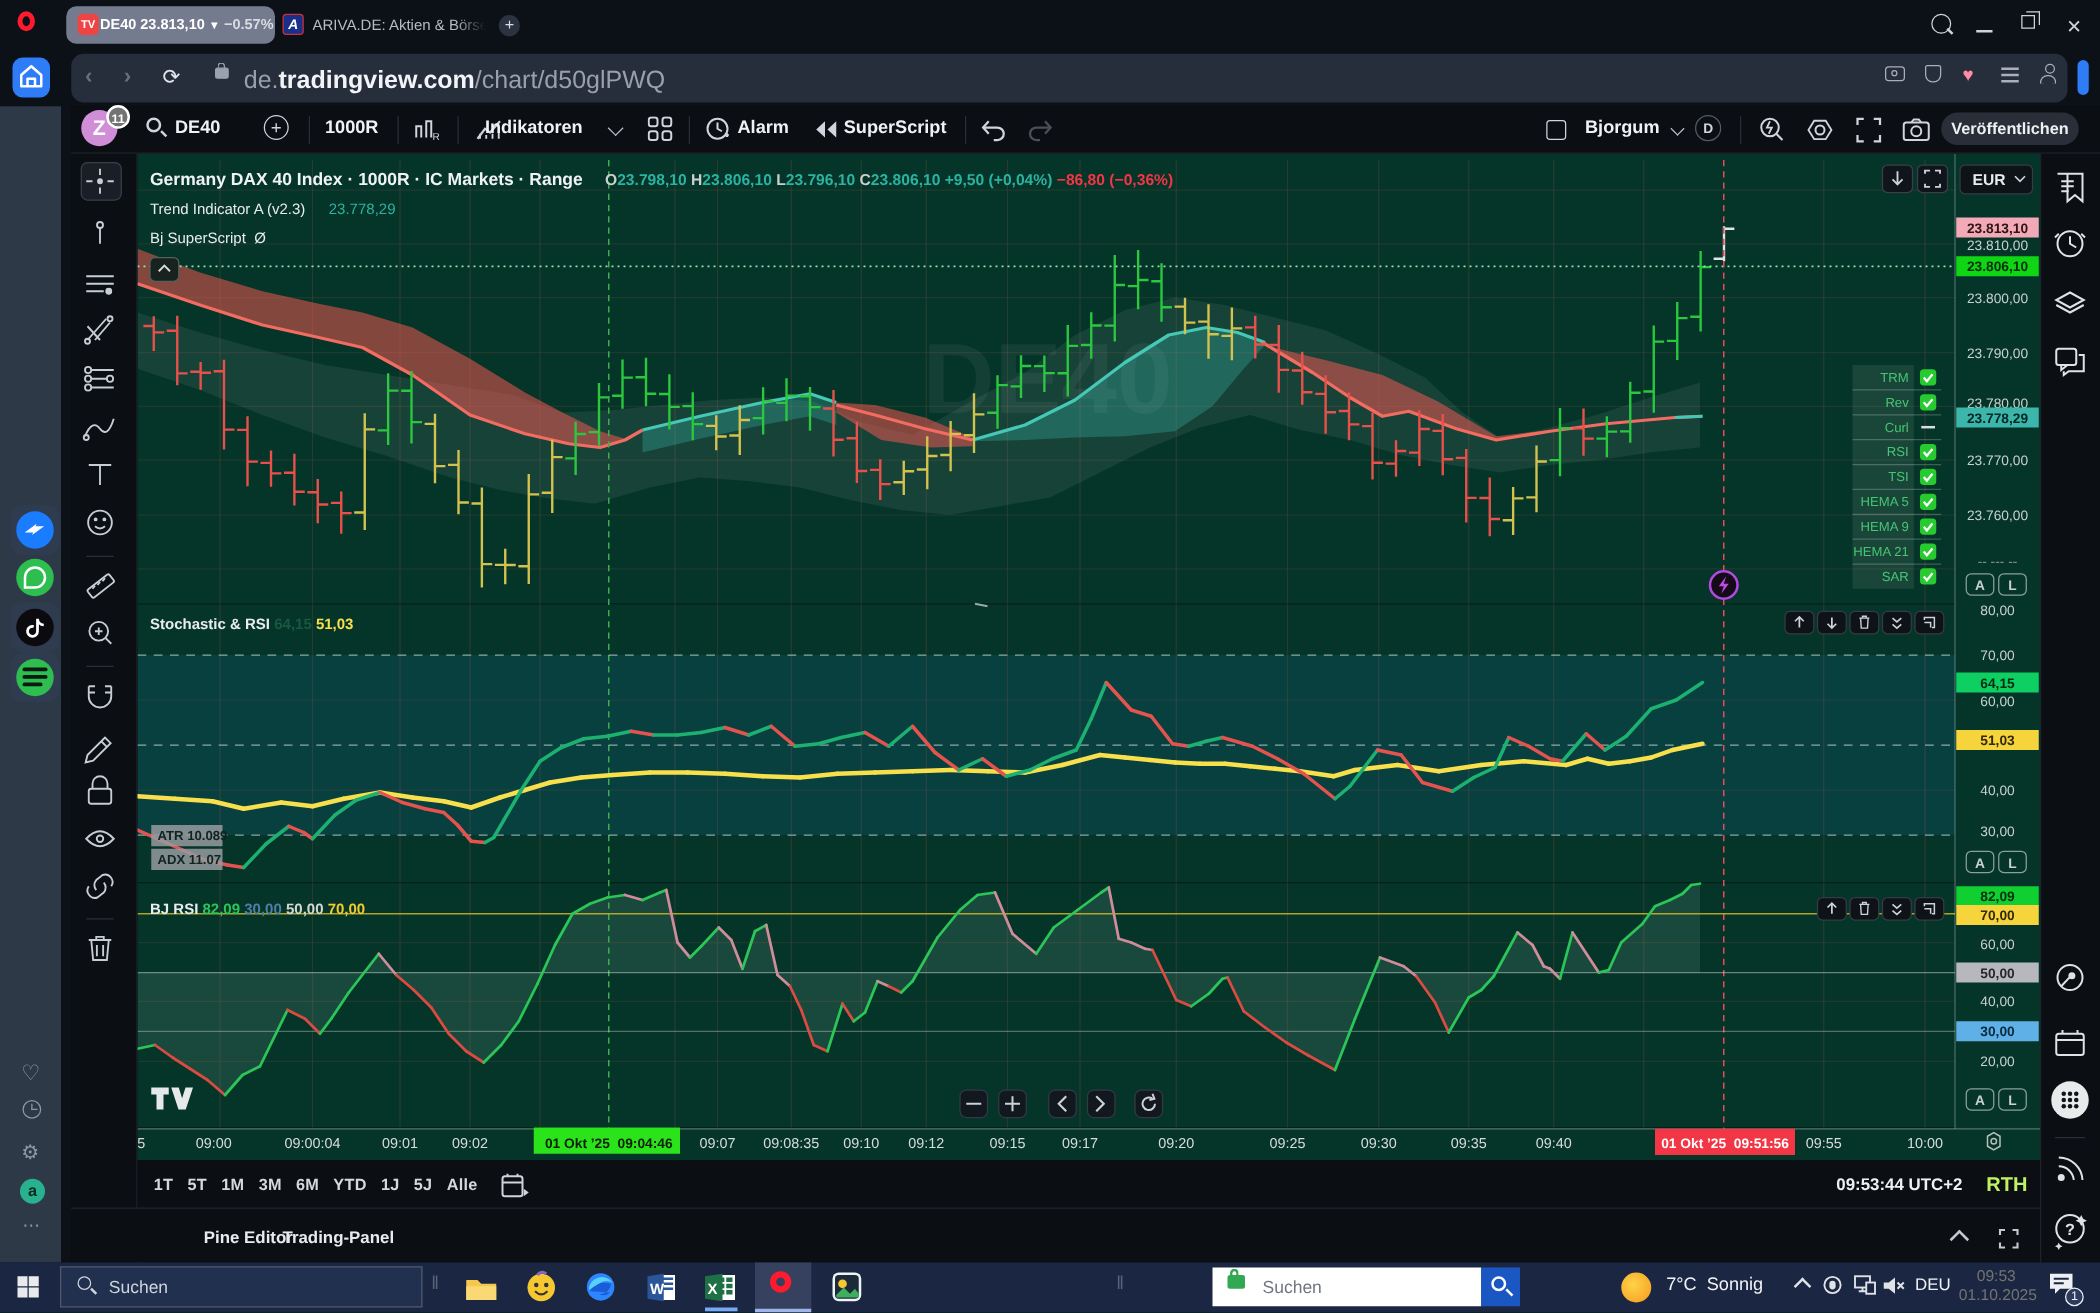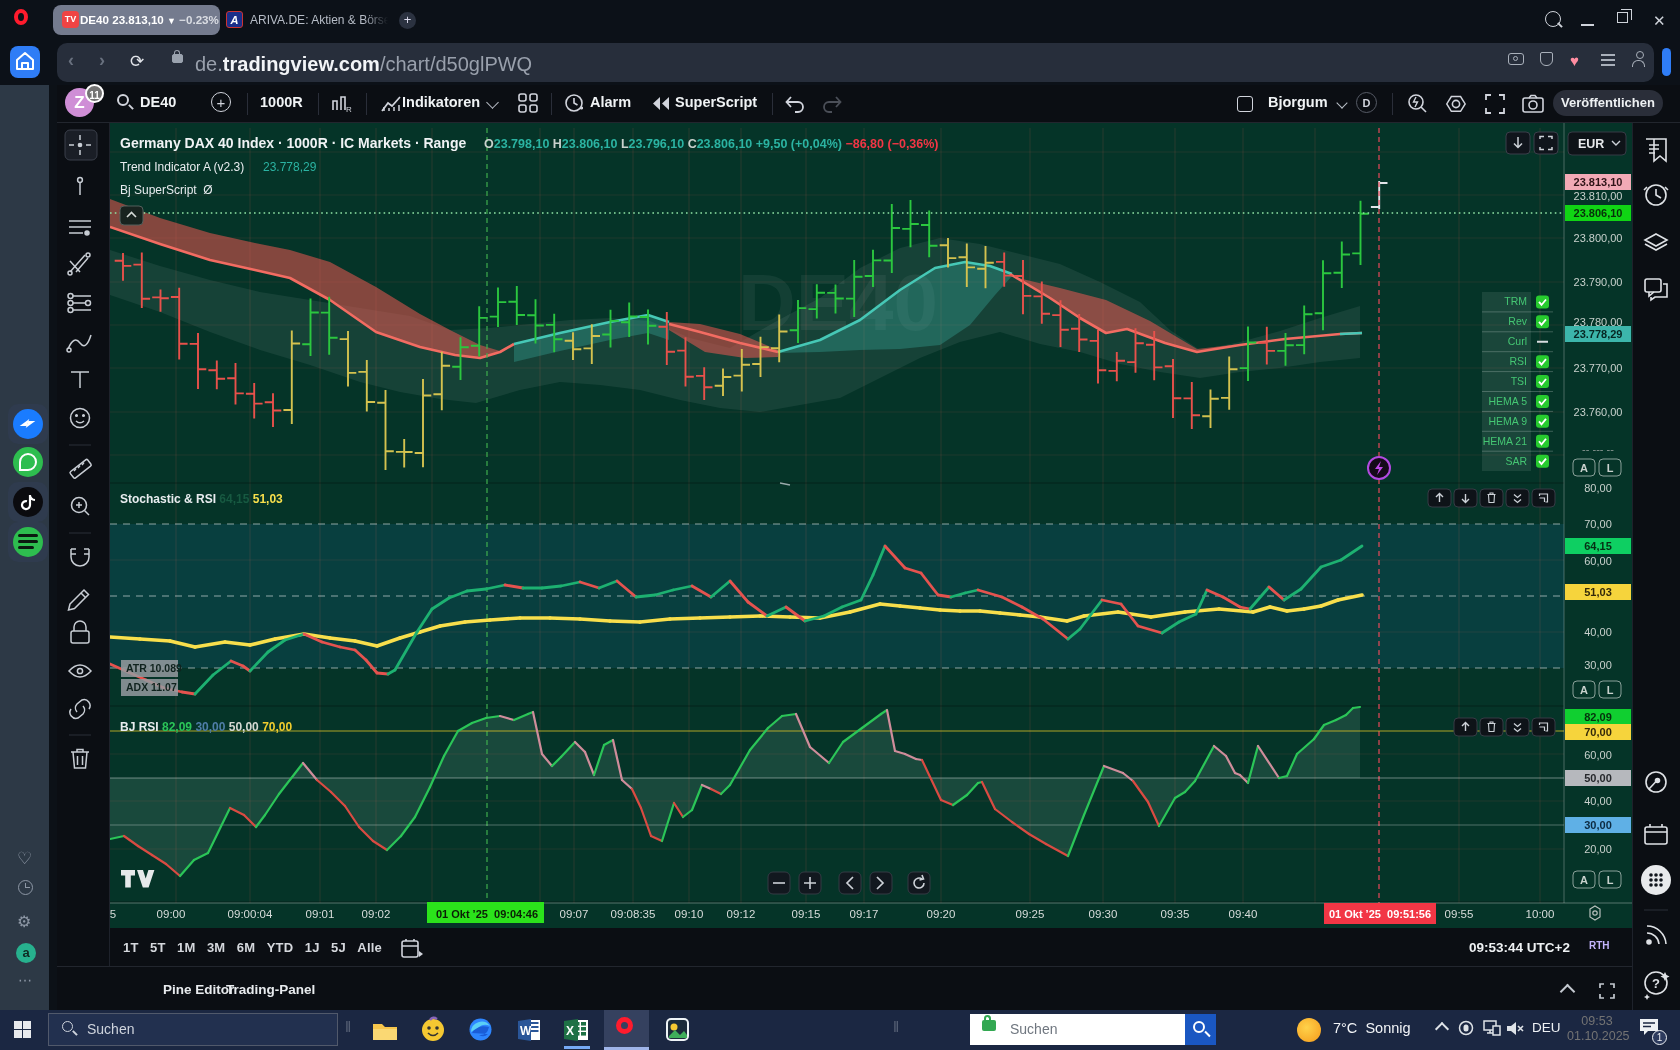--- a/index.html
+++ b/index.html
@@ -3,21 +3,21 @@
 * { margin:0; padding:0; box-sizing:border-box; }
 body { font-family:"Liberation Sans", sans-serif; width:1680px; height:1050px; overflow:hidden; background:#0b0f16; position:relative; }
 .abs { position:absolute; }
 </style></head>
 <body>
 
 <div class="abs" style="left:0;top:0;width:1680px;height:40px;background:#0c1118;"></div>
 <div class="abs" style="left:14px;top:9px;width:14px;height:16px;border-radius:50%;border:4.6px solid #ff1b2d;"></div>
 <div class="abs" style="left:53px;top:5px;width:167px;height:30px;background:#747b8e;border-radius:8px;"></div>
 <div class="abs" style="left:62px;top:11px;width:17px;height:17px;background:#ef4444;border-radius:4px;color:#fff;font-size:9px;font-weight:bold;text-align:center;line-height:17px;">TV</div>
-<div class="abs" style="left:80px;top:13px;color:#ffffff;font-size:11.6px;font-weight:bold;white-space:nowrap;">DE40 23.813,10 <span style="font-size:9px;">▼</span> <span style="color:#dadde3;">−0.23%</span></div>
+<div class="abs" style="left:80px;top:13px;color:#ffffff;font-size:11.6px;font-weight:bold;white-space:nowrap;">DE40 23.813,10 <span style="font-size:9px;">▼</span> <span style="color:#dadde3;">−0.57%</span></div>
 <div class="abs" style="left:226px;top:11px;width:17px;height:17px;background:#1b2f8a;border:1px solid #c33;border-radius:3px;color:#fff;font-size:11px;font-weight:bold;font-style:italic;text-align:center;line-height:16px;">A</div>
 <div class="abs" style="left:250px;top:13px;color:#b6bcc6;font-size:12px;white-space:nowrap;width:138px;overflow:hidden;">ARIVA.DE: Aktien &amp; Börse<span style="position:absolute;right:0;top:0;width:24px;height:16px;background:linear-gradient(90deg,rgba(12,17,24,0),#0c1118);"></span></div>
 <div class="abs" style="left:399px;top:12px;width:17px;height:17px;background:#2b3240;border-radius:50%;color:#dde;font-size:13px;text-align:center;line-height:16px;">+</div>
 <div class="abs" style="left:1545px;top:11px;width:16px;height:16px;border:1.8px solid #cfd3da;border-radius:50%;"></div>
 <div class="abs" style="left:1557px;top:24px;width:6px;height:1.8px;background:#cfd3da;transform:rotate(45deg);"></div>
 <div class="abs" style="left:1581px;top:24px;width:13px;height:2px;background:#cfd3da;"></div>
 <div class="abs" style="left:1617px;top:12px;width:11px;height:11px;border:1.6px solid #cfd3da;"></div>
 <div class="abs" style="left:1621px;top:9px;width:11px;height:11px;border-top:1.6px solid #cfd3da;border-right:1.6px solid #cfd3da;"></div>
 <div class="abs" style="left:1653px;top:12px;color:#cfd3da;font-size:15px;">✕</div>
 
@@ -85,21 +85,21 @@
 <svg width="22" height="20">
       <path d="M2 16 V7 h4 v9 M10 16 V3 h4 v13" fill="none" stroke="#d1d4dc" stroke-width="1.6"></path>
       <text x="15" y="18" fill="#d1d4dc" font-size="8">R</text>
     </svg></div>
 <div class="abs" style="left:366px;top:93px;width:1px;height:22px;background:#2a2e39;"></div>
 <div class="abs" style="left:380px;top:93px;width:22px;height:20px;">
 <svg width="24" height="22">
       <path d="M2 18 L8 10 L12 13 L20 4" stroke="#d1d4dc" stroke-width="1.7" fill="none"></path>
       <path d="M4 18 v-4 M9 18 v-3 M14 18 v-4 M19 18 v-6" stroke="#d1d4dc" stroke-width="1.5"></path>
     </svg></div>
-<div class="abs" style="left:402px;top:94px;color:#f0f3f5;font-size:14.5px;font-weight:bold;">Indikatoren</div>
+<div class="abs" style="left:388px;top:94px;color:#f0f3f5;font-size:14.5px;font-weight:bold;">Indikatoren</div>
 <div class="abs" style="left:488px;top:98px;width:9px;height:9px;border-right:1.8px solid #b9bec7;border-bottom:1.8px solid #b9bec7;transform:rotate(45deg);"></div>
 <div class="abs" style="left:518px;top:93px;width:20px;height:20px;">
 <svg width="22" height="22">
       <g fill="none" stroke="#d1d4dc" stroke-width="1.6">
         <rect x="1" y="1" width="7" height="7" rx="2"></rect>
         <rect x="12" y="1" width="7" height="7" rx="2"></rect>
         <rect x="1" y="12" width="7" height="7" rx="2"></rect>
         <rect x="12" y="12" width="7" height="7" rx="2"></rect>
       </g>
     </svg></div>
@@ -769,21 +769,21 @@
 <div class="abs" style="left:123px;top:940px;color:#d5d8dd;font-size:13px;font-weight:bold;letter-spacing:0.2px;">1T&nbsp;&nbsp;&nbsp;5T&nbsp;&nbsp;&nbsp;1M&nbsp;&nbsp;&nbsp;3M&nbsp;&nbsp;&nbsp;6M&nbsp;&nbsp;&nbsp;YTD&nbsp;&nbsp;&nbsp;1J&nbsp;&nbsp;&nbsp;5J&nbsp;&nbsp;&nbsp;Alle</div>
 <div class="abs" style="left:400px;top:937px;width:22px;height:22px;">
 <svg width="24" height="24">
       <g fill="none" stroke="#d1d4dc" stroke-width="1.6">
         <rect x="2" y="4" width="16" height="16" rx="2"></rect>
         <path d="M2 9 h16 M6 4 v-2 M14 4 v-2"></path>
         <path d="M19 14 l4 3 -4 3" fill="#d1d4dc" stroke="none"></path>
       </g>
     </svg></div>
 <div class="abs" style="left:1469px;top:940px;color:#eef1f3;font-size:13.5px;font-weight:bold;">09:53:44 UTC+2</div>
-<div class="abs" style="left:1589px;top:940px;color:#c4b5fd;font-size:10px;font-weight:bold;">RTH</div>
+<div class="abs" style="left:1589px;top:940px;color:#bef264;font-size:16px;font-weight:bold;">RTH</div>
 <div class="abs" style="left:123px;top:982px;color:#e8ebee;font-size:13.5px;font-weight:bold;padding-left:40px;">Pine Editor</div>
 <div class="abs" style="left:226px;top:982px;color:#e8ebee;font-size:13.5px;font-weight:bold;">Trading-Panel</div>
 <div class="abs" style="left:1562px;top:986px;width:11px;height:11px;border-top:2px solid #c4c9d0;border-left:2px solid #c4c9d0;transform:rotate(45deg);"></div>
 <div class="abs" style="left:1598px;top:982px;width:16px;height:16px;">
 <svg width="18" height="18">
       <g fill="none" stroke="#c4c9d0" stroke-width="1.7">
         <path d="M2 6 V2 h4 M12 2 h4 v4 M16 12 v4 h-4 M6 16 H2 v-4"></path>
       </g>
     </svg></div>
 

